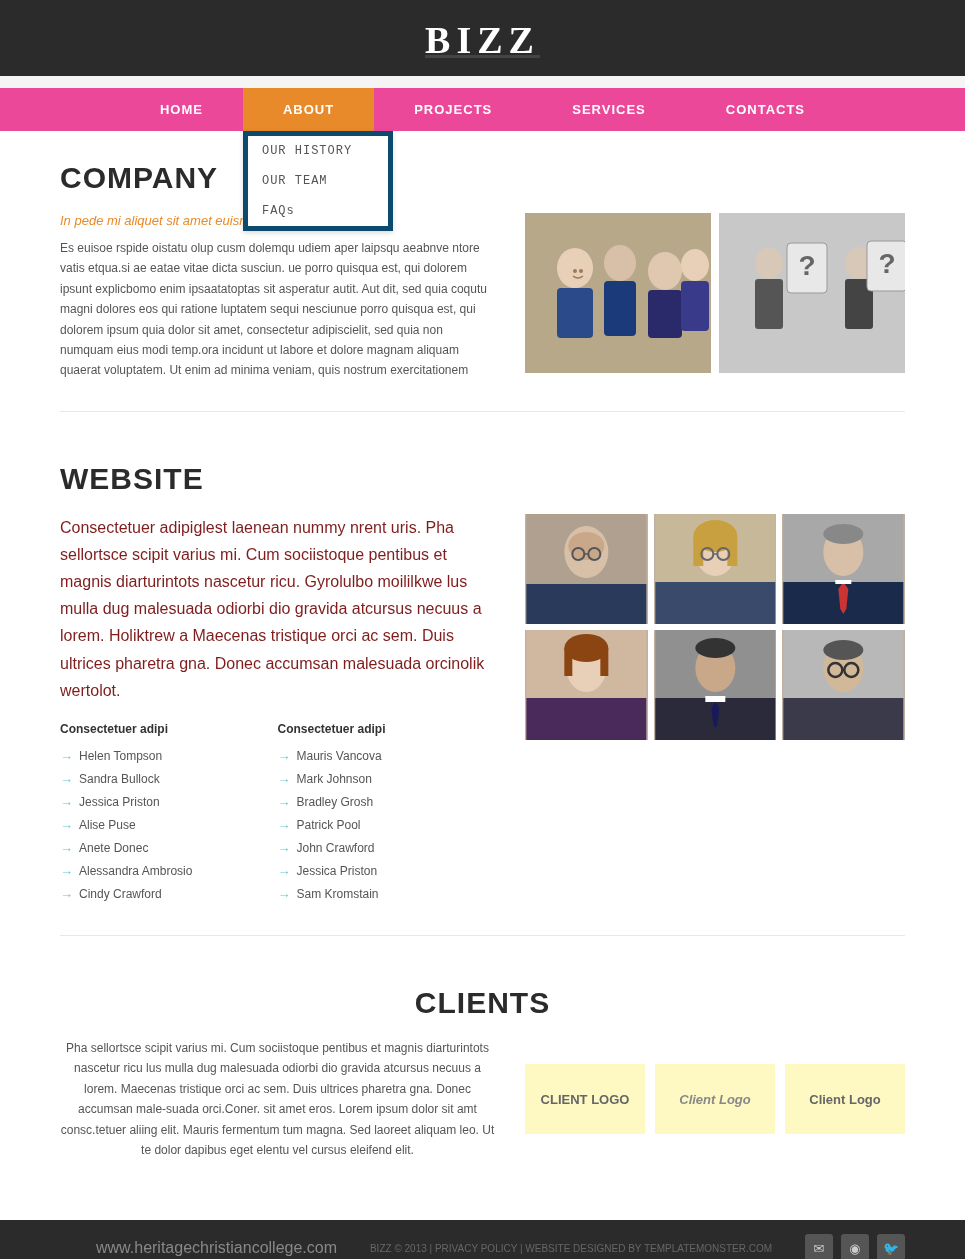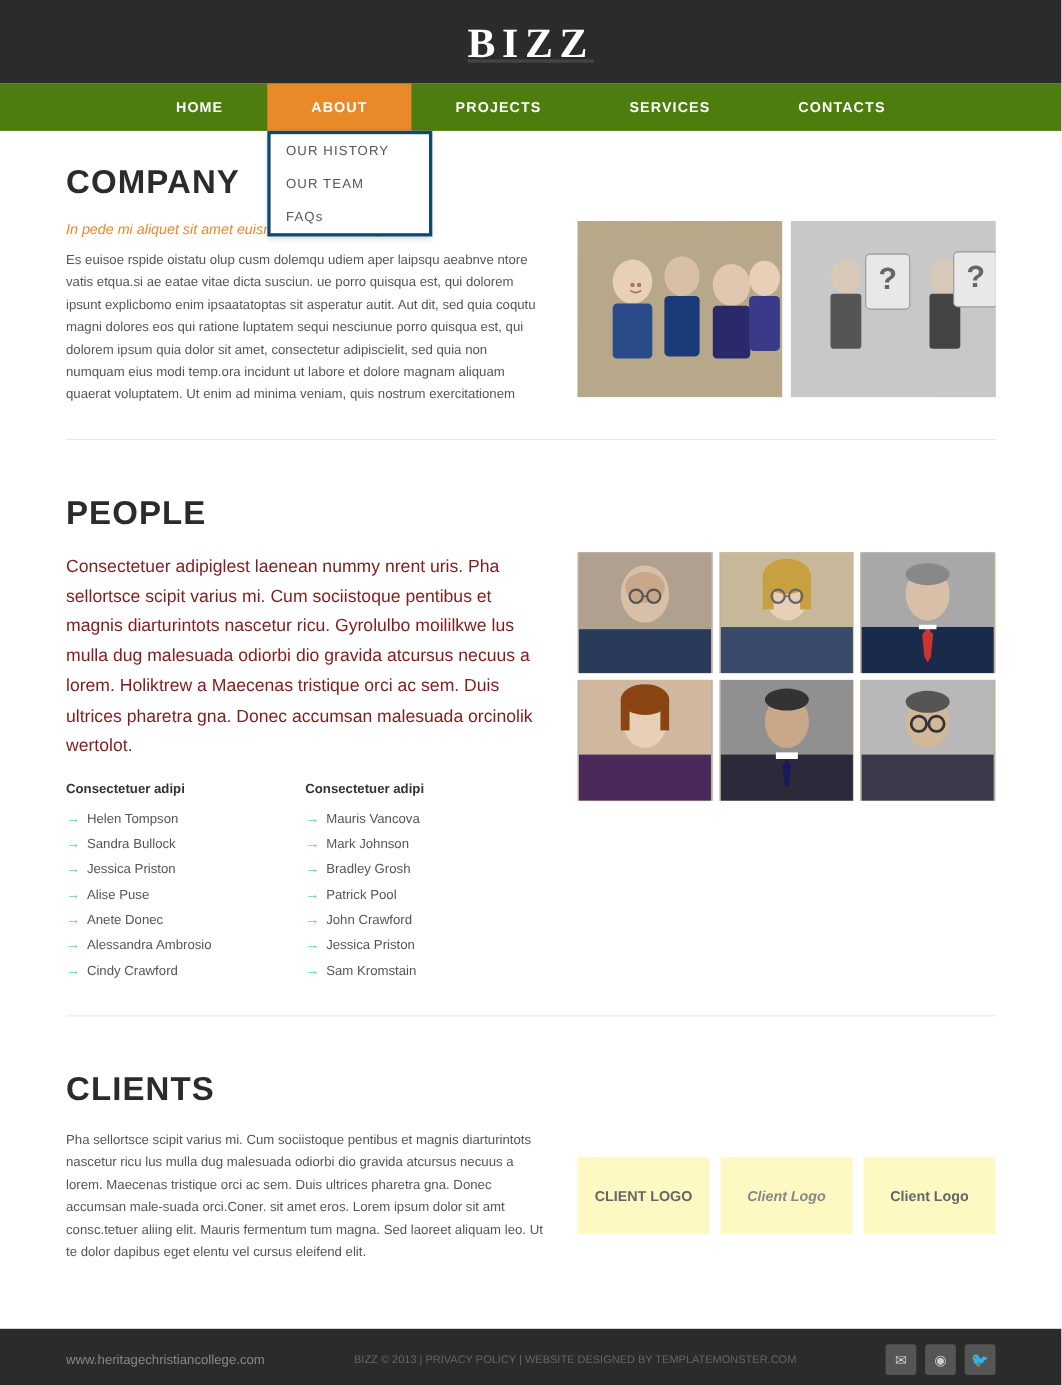--- a/index.html
+++ b/index.html
@@ -4,25 +4,25 @@
   <style>
     * { margin: 0; padding: 0; box-sizing: border-box; }
     body { font-family: Arial, sans-serif; background: #f5f5f5; width: 965px; font-size: 13px; color: #444; }
 
     
     .header { background: #2b2b2b; text-align: center; padding: 18px 0 14px; text-decoration: underline; }
     .header-title { color: #fff; font-size: 38px; font-weight: bold; letter-spacing: 6px; font-family: Georgia, serif; }
     .header-subtitle { color: #aaa; font-size: 11px; letter-spacing: 5px; margin-top: 4px; }
 
     
-    .nav-bar { background: #4d7c0f; padding: 0; position: relative; }
+    .nav-bar { background: #ec4899; padding: 0; position: relative; margin-top: 12px; }
     .nav-inner { display: flex; align-items: stretch; justify-content: center; }
     .nav-item { padding: 14px 40px; color: #fff; font-size: 13px; font-weight: bold; letter-spacing: 1px; cursor: pointer; position: relative; }
     .nav-item.active { background: #e8892a; }
-    .nav-dropdown { position: absolute; top: 100%; left: 0; background: #fff; border: 3px solid #0c4a6e; min-width: 150px; z-index: 100; box-shadow: 0 2px 5px rgba(0,0,0,0.15); }
+    .nav-dropdown { position: absolute; top: 100%; left: 0; background: #fff; border: 5px solid #0c4a6e; min-width: 150px; z-index: 100; box-shadow: 0 2px 5px rgba(0,0,0,0.15); font-family: Liberation Mono, monospace; }
     .nav-dropdown-item { padding: 8px 14px; color: #555; font-size: 12px; font-weight: normal; cursor: pointer; }
 
     
     .main { background: #fff; padding: 0 60px; }
 
     
     .section { padding: 30px 0; border-bottom: 1px solid #e8e8e8; }
     .section-title { font-size: 30px; font-weight: bold; color: #2b2b2b; margin-bottom: 18px; letter-spacing: 1px; }
 
     .company-content { display: flex; gap: 30px; }
@@ -51,21 +51,21 @@
     .clients-content { display: flex; gap: 30px; }
     .clients-text { flex: 1; font-size: 12px; color: #555; line-height: 1.7; }
     .clients-logos { display: flex; gap: 10px; width: 380px; flex-shrink: 0; align-items: center; }
     .client-logo { flex: 1; height: 70px; background: #fef9c3; display: flex; align-items: center; justify-content: center; font-size: 13px; color: #888; font-weight: bold; }
     .client-logo.l1 { text-transform: uppercase; font-weight: bold; color: #666; }
     .client-logo.l2 { font-style: italic; color: #888; }
     .client-logo.l3 { color: #666; }
 
     
     .footer { background: #2b2b2b; padding: 14px 60px; display: flex; align-items: center; justify-content: space-between; }
-    .footer-left { color: #888; font-size: 12px; }
+    .footer-left { color: #888; font-size: 16px; margin-left: 36px; }
     .footer-center { color: #666; font-size: 10px; text-align: center; }
     .footer-icons { display: flex; gap: 8px; }
     .footer-icon { width: 28px; height: 28px; background: #555; border-radius: 3px; display: flex; align-items: center; justify-content: center; color: #ccc; font-size: 13px; cursor: pointer; }
 
     
     .photo-box { width: 100%; height: 110px; overflow: hidden; background: #c0b0a0; }
     .photo-box svg { width: 100%; height: 100%; }
   </style>
 </head>
 <body>
@@ -135,21 +135,21 @@
             <text x="168" y="60" text-anchor="middle" font-size="28" font-weight="bold" fill="#666">?</text>
           </svg>
         </div>
       </div>
     </div>
   </div>
 
   <div style="height: 20px;"></div>
 
   <div class="section">
-    <div class="section-title">PEOPLE</div>
+    <div class="section-title">WEBSITE</div>
     <div class="people-content">
       <div class="people-left">
         <div class="people-desc">Consectetuer adipiglest laenean nummy nrent uris. Pha sellortsce scipit varius mi. Cum sociistoque pentibus et magnis diarturintots nascetur ricu. Gyrolulbo moililkwe lus mulla dug malesuada odiorbi dio gravida atcursus necuus a lorem. Holiktrew a Maecenas tristique orci ac sem. Duis ultrices pharetra gna. Donec accumsan malesuada orcinolik wertolot.</div>
         <div class="people-columns">
           <div class="people-col">
             <div class="col-header">Consectetuer adipi</div>
             <ul class="people-list">
               <li>
                   <span class="arrow">→</span>
                   <span>Helen Tompson</span>
@@ -288,21 +288,21 @@
               <line x1="59" y1="40" x2="61" y2="40" stroke="#333" stroke-width="2"></line>
             </svg>
           </div>
         </div>
       </div>
     </div>
   </div>
 
   <div style="height: 20px;"></div>
 
-  <div class="section" style="border-bottom: none;">
+  <div class="section" style="border-bottom: none; text-align: center;">
     <div class="section-title">CLIENTS</div>
     <div class="clients-content">
       <div class="clients-text">Pha sellortsce scipit varius mi. Cum sociistoque pentibus et magnis diarturintots nascetur ricu lus mulla dug malesuada odiorbi dio gravida atcursus necuus a lorem. Maecenas tristique orci ac sem. Duis ultrices pharetra gna. Donec accumsan male-suada orci.Coner. sit amet eros. Lorem ipsum dolor sit amt consc.tetuer aliing elit. Mauris fermentum tum magna. Sed laoreet aliquam leo. Ut te dolor dapibus eget elentu vel cursus eleifend elit.</div>
       <div class="clients-logos">
         <div class="client-logo l1">CLIENT LOGO</div>
         <div class="client-logo l2">Client Logo</div>
         <div class="client-logo l3">Client Logo</div>
       </div>
     </div>
   </div>

